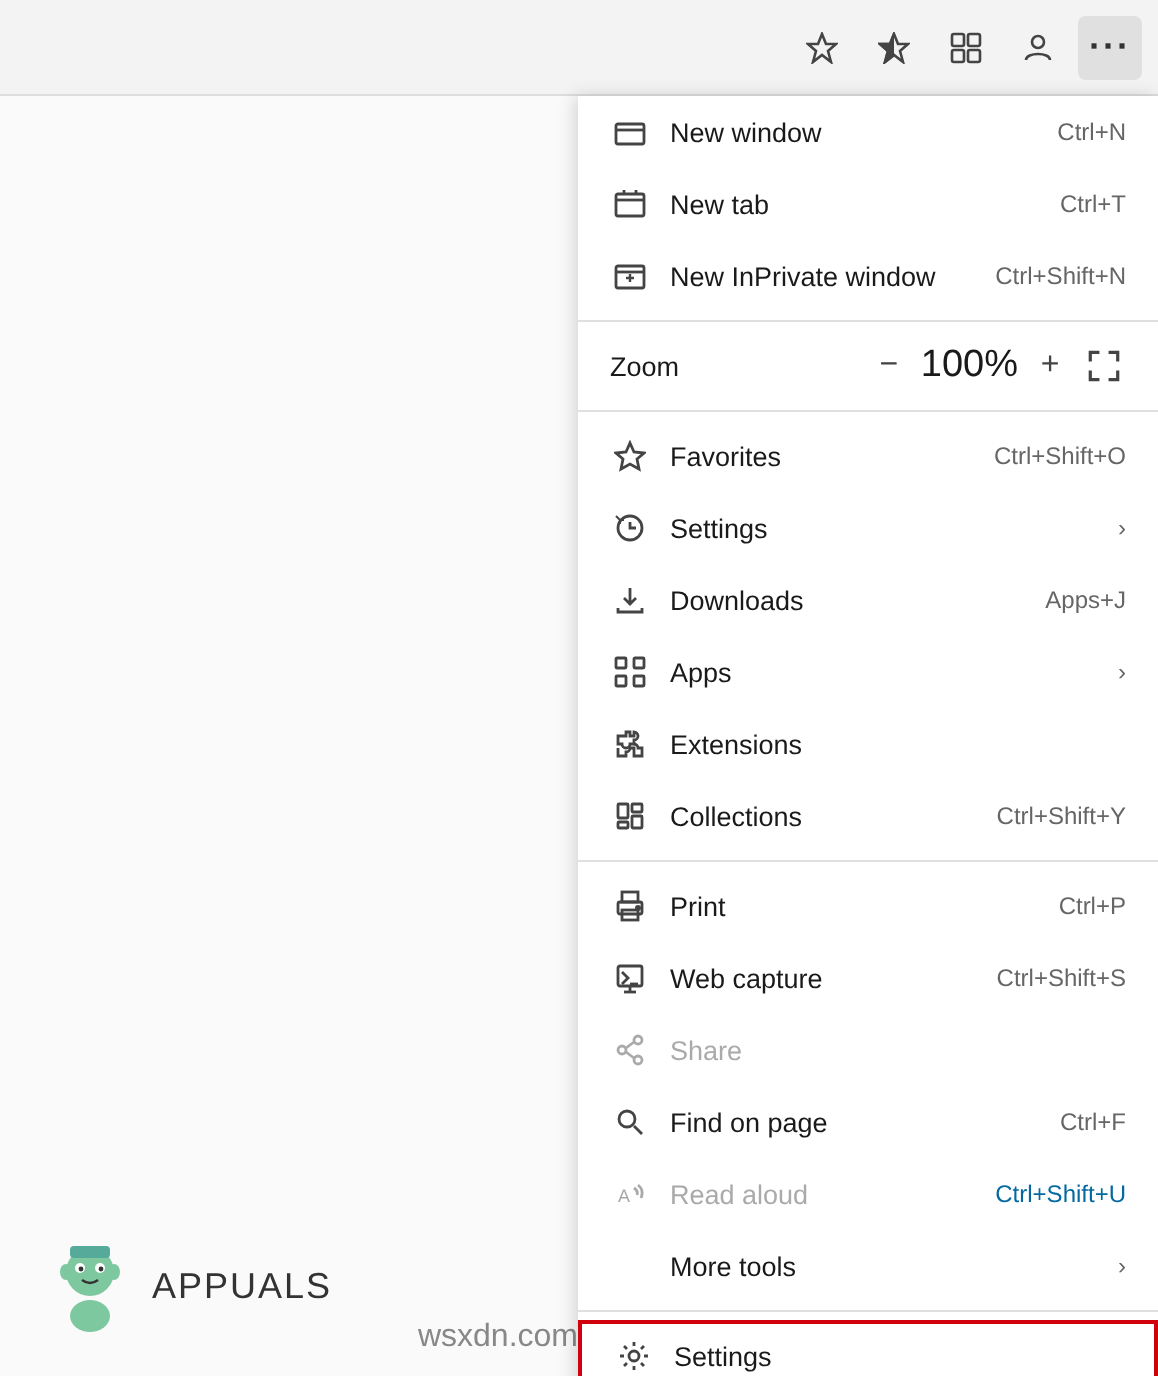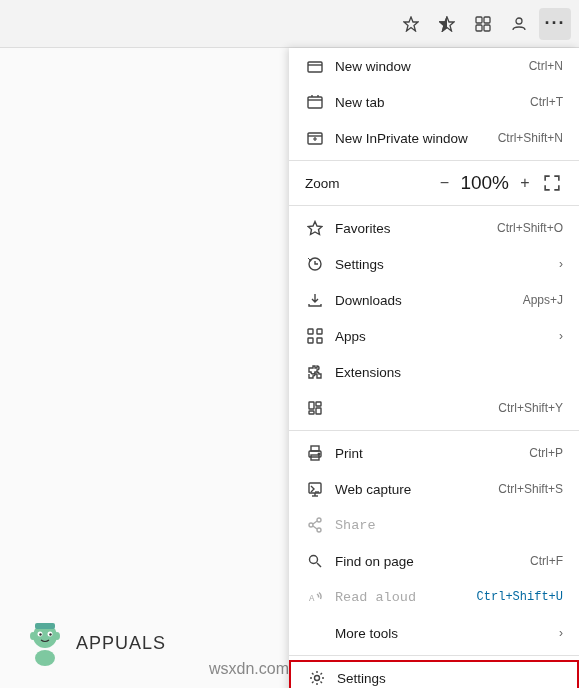--- a/index.html
+++ b/index.html
@@ -97,21 +97,20 @@
       padding: 0 16px;
       height: 36px;
       cursor: pointer;
       color: #1a1a1a;
       position: relative;
     }
 
     .menu-item.disabled {
       color: #aaa;
       cursor: default;
-      font-family: Liberation Mono, monospace;
     }
 
     .menu-item.highlighted {
       border: 2px solid #d0000d;
       background: #fff;
     }
 
     .menu-icon {
       width: 20px;
       height: 20px;
@@ -398,20 +397,21 @@
 
       <div class="menu-item">
         <span class="menu-icon">
           <svg viewBox="0 0 16 16" fill="none" stroke="currentColor" stroke-width="1.4">
             <rect x="2" y="2" width="5" height="7" rx="0.5"></rect>
             <rect x="9" y="2" width="5" height="4" rx="0.5"></rect>
             <rect x="9" y="8" width="5" height="6" rx="0.5"></rect>
             <rect x="2" y="11" width="5" height="3" rx="0.5"></rect>
           </svg>
         </span>
+        <span class="menu-label">Collections</span>
         <span class="menu-shortcut">Ctrl+Shift+Y</span>
       </div>
 
       <div class="menu-divider"></div>
 
       <div class="menu-item">
         <span class="menu-icon">
           <svg viewBox="0 0 16 16" fill="none" stroke="currentColor" stroke-width="1.4">
             <rect x="4" y="1" width="8" height="5"></rect>
             <rect x="2" y="6" width="12" height="6" rx="1"></rect>

